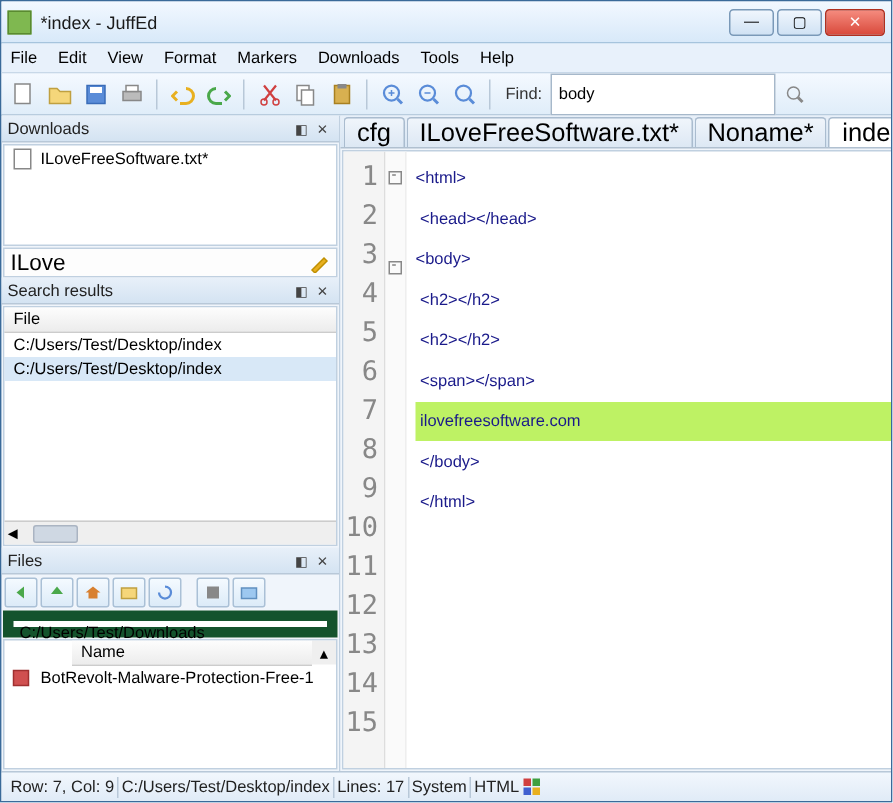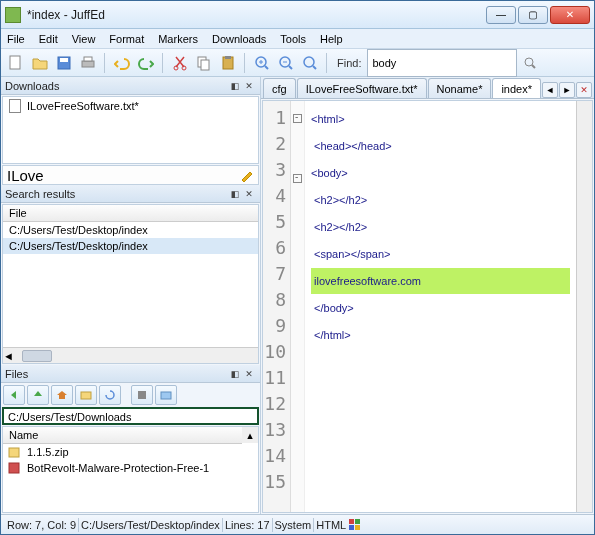--- a/index.html
+++ b/index.html
@@ -41,30 +41,30 @@
 
 .searchlist { flex:0 0 160px; background:#fff; border:1px solid #c0d0e0; margin:1px; display:flex; flex-direction:column; }
 .col-header { background:linear-gradient(#fdfdfd,#ececec); border-bottom:1px solid #ccc; padding:2px 6px; font-size:11px; }
 .searchrow { padding:2px 6px; background:#fff; }
 .searchrow.sel { background:#d8e8f7; }
 .hscroll { height:16px; background:#efefef; border-top:1px solid #ccc; display:flex; align-items:center; }
 .hscroll .thumb { width:30px; height:12px; background:#cfd8e3; border:1px solid #aab4c2; margin-left:8px; border-radius:2px; }
 
 .filestoolbar { height: 24px; display:flex; align-items:center; gap:2px; padding:0 2px; }
 .ft-btn { width:22px; height:20px; border:1px solid #aac0d6; border-radius:2px; background:linear-gradient(#f4faff,#dcebf8); display:flex; align-items:center; justify-content:center; }
-.pathbox { height:18px; background:#fff; border:2px solid #14532d; margin:0 1px; padding:2px 4px; font-size:11px; }
+.pathbox { height:18px; background:#fff; border:7px solid #14532d; margin:0 1px; padding:2px 4px; font-size:11px; }
 .filelist { flex:1; background:#fff; border:1px solid #c0d0e0; margin:1px; overflow:hidden; display:flex; flex-direction:column; }
 .filelist .body { flex:1; overflow:hidden; }
 .filerow { display:flex; align-items:center; gap:6px; padding:1px 4px; }
 .f-icon { width:14px; height:14px; }
 .vscroll { width:16px; background:#efefef; }
 
 .editor-area { flex:1; display:flex; flex-direction:column; background:#f0f5fb; }
 .tabs { height: 22px; display:flex; align-items:flex-end; background:linear-gradient(#e8f0f9,#d8e6f4); border-bottom:1px solid #b0c0d0; padding-left:2px; }
-.tab { height:20px; padding:2px 8px; background:linear-gradient(#f0f5fb,#dde8f4); border:1px solid #aabccf; border-bottom:none; margin-right:1px; border-radius:3px 3px 0 0; font-size:11px; display:flex; align-items:center; }
+.tab { height:20px; padding:2px 8px; background:linear-gradient(#f0f5fb,#dde8f4); border:1px solid #aabccf; border-bottom:none; margin-right:1px; border-radius:3px 3px 0 0; font-size:17px; display:flex; align-items:center; }
 .tab.active { background:#fff; }
 .tabs-nav { margin-left:auto; display:flex; gap:1px; padding-right:2px; }
 .tabs-nav div { width:16px; height:16px; border:1px solid #aabccf; background:#f0f5fb; display:flex; align-items:center; justify-content:center; font-size:9px; border-radius:2px; }
 
 .editor { flex:1; display:flex; background:#fff; border:1px solid #c0d0e0; margin:1px; overflow:hidden; }
 .gutter { width:28px; background:#f4f4f4; border-right:1px solid #ddd; text-align:right; padding:4px 4px 0 0; color:#888; font-family:Consolas,monospace; font-size:18px; line-height:26px; }
 .folds { width:14px; background:#fafafa; border-right:1px solid #eee; padding-top:4px; }
 .fold-box { width:9px; height:9px; border:1px solid #888; margin:9px auto 16px auto; position:relative; }
 .fold-box::before { content:"-"; position:absolute; top:-4px; left:1px; font-size:10px; color:#666; }
 .code { flex:1; font-family:Consolas,"Courier New",monospace; font-size:20px; line-height:26px; padding:4px 6px 0 6px; color:#1a1a8a; white-space:pre; }
@@ -268,31 +268,25 @@
             </svg>
           </div>
         <div class="ft-btn">
             <svg width="12" height="12">
               <rect x="1" y="3" width="10" height="7" fill="#9dc8f0" stroke="#6090c0"></rect>
             </svg>
           </div>
       </div>
       <div class="pathbox">C:/Users/Test/Downloads</div>
       <div class="filelist">
-        <div style="display:flex;">
+        <div style="display:flex;margin-left:45px;">
           <div class="col-header" style="flex:1">Name</div>
           <div class="vscroll" style="height:16px; display:flex; align-items:center; justify-content:center">▴</div>
         </div>
         <div class="body">
-          <div class="filerow">
-              <svg class="f-icon" width="14" height="14">
-                <rect x="2" y="3" width="10" height="9" fill="#f5d67a" stroke="#c0a040"></rect>
-              </svg>
-              <span>1.1.5.zip</span>
-            </div>
           <div class="filerow">
               <svg class="f-icon" width="14" height="14">
                 <rect x="2" y="2" width="10" height="10" fill="#d05050" stroke="#a03030"></rect>
               </svg>
               <span>BotRevolt-Malware-Protection-Free-1</span>
             </div>
         </div>
       </div>
     </div>
 

